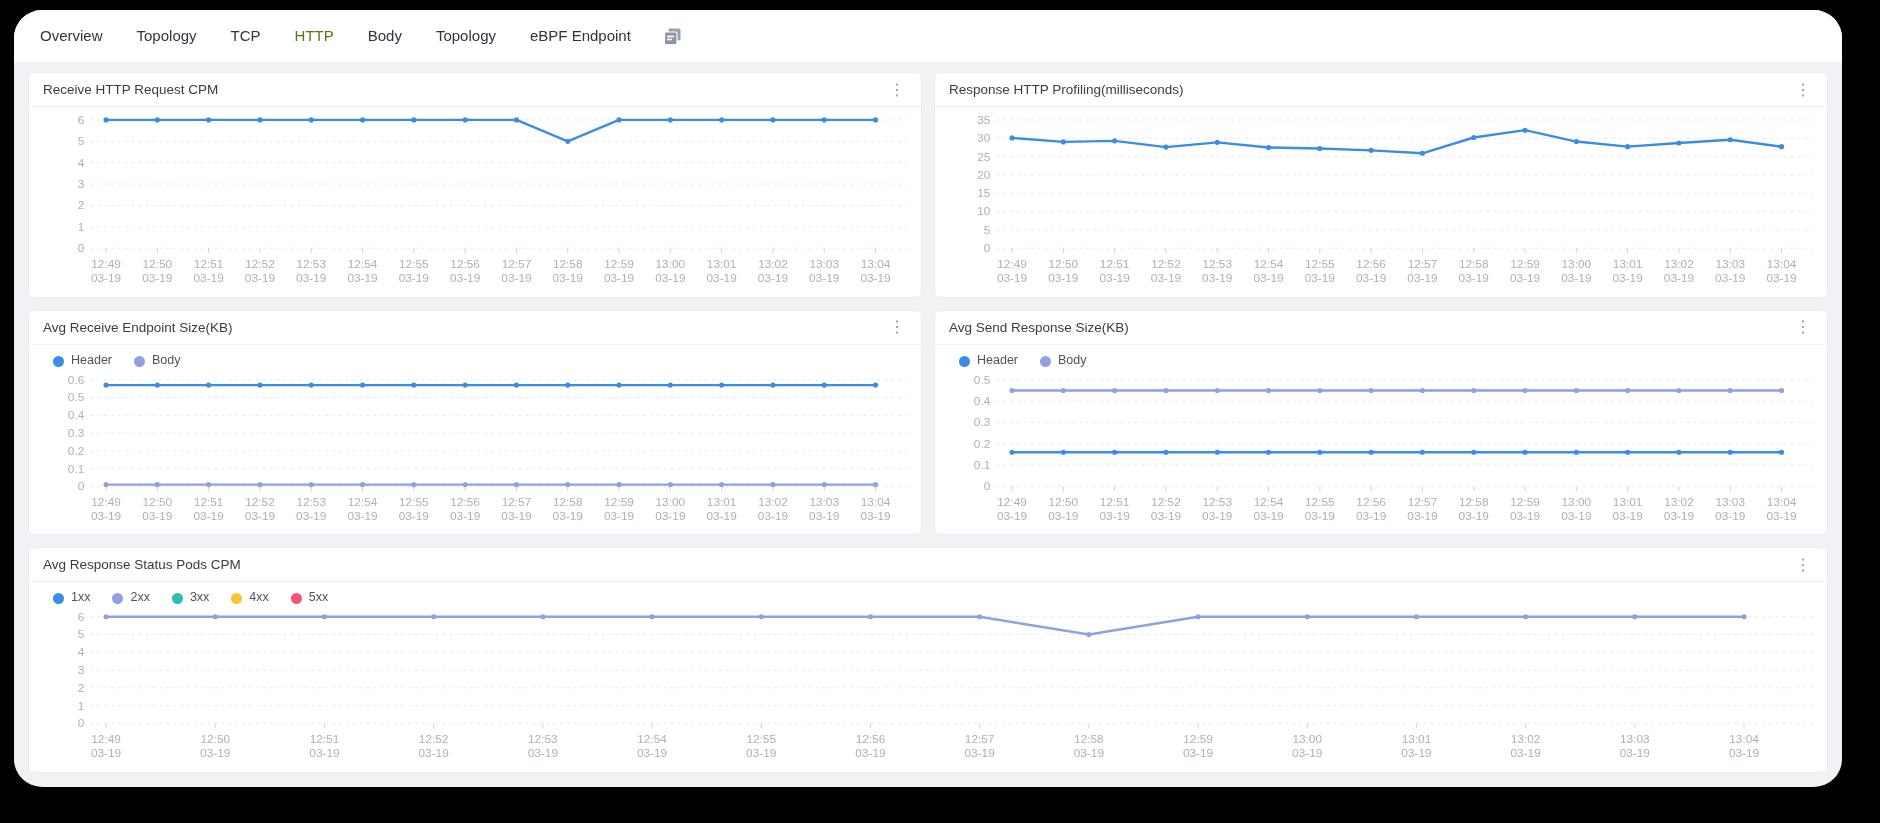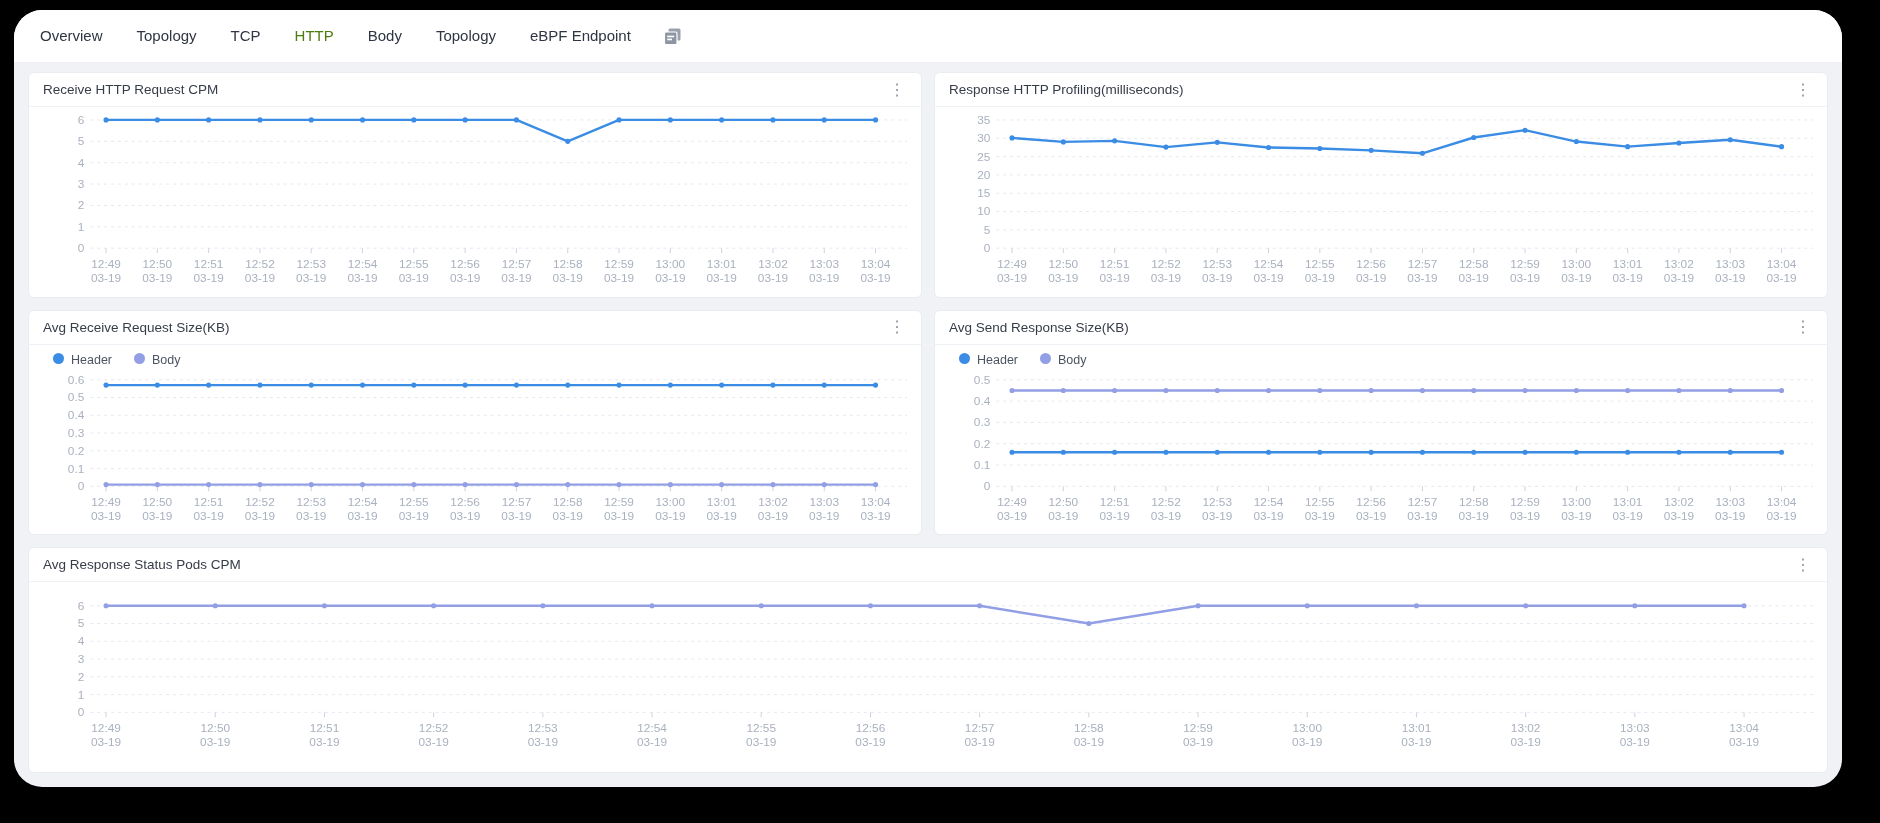--- a/index.html
+++ b/index.html
@@ -15,21 +15,21 @@
   .tab-icon{margin-left:32px;display:inline-flex;cursor:pointer}
   .content{flex:1;display:flex;flex-direction:column;gap:12px;padding:10px 14px 14px;min-height:0}
   .row{display:flex;gap:12px;flex:1 1 0;min-height:0}
   .panel{flex:1 1 0;min-width:0;background:#fff;border:1px solid #e9ecf1;border-radius:6px;
          display:flex;flex-direction:column;overflow:hidden}
   .panel-header{height:34px;flex:0 0 auto;display:flex;align-items:center;justify-content:space-between;
                 padding:0 14px;border-bottom:1px solid #eef1f6}
   .panel-title{font-size:13.5px;color:#363c48;font-weight:400}
   .kebab{border:0;background:none;color:#8d95a1;font-size:16px;line-height:1;cursor:pointer;padding:0 2px}
   .legend{flex:0 0 auto;display:flex;gap:22px;align-items:center;padding:8px 0 0 24px}
-  .legend-item{display:flex;align-items:flex-start;gap:7px;cursor:pointer}
+  .legend-item{display:flex;align-items:flex-end;gap:7px;cursor:pointer}
   .legend-dot{width:11px;height:11px;border-radius:50%;flex:0 0 auto}
   .legend-label{font-size:12.5px;color:#4c5360}
   .chart-body{flex:1 1 auto;min-height:0;padding:2px 6px 4px 6px}
   svg.chart{width:100%;height:100%;display:block}
   .chart text{font-family:"Liberation Sans",sans-serif}
 </style>
 </head>
 <body>
 
 <div class="app">
@@ -231,21 +231,21 @@
               <circle cx="748.0" cy="33.4" r="2.6" fill="#3b8ce4"></circle>
               <circle cx="800.0" cy="30.1" r="2.6" fill="#3b8ce4"></circle>
               <circle cx="852.0" cy="37.1" r="2.6" fill="#3b8ce4"></circle>
             </svg>
           </div>
         </section>
       </div>
       <div class="row">
         <section class="panel">
           <header class="panel-header">
-            <span class="panel-title">Avg Receive Request Size(KB)</span>
+            <span class="panel-title">Avg Receive Endpoint Size(KB)</span>
             <button class="kebab"><span>⋮</span></button>
           </header>
           <div class="legend">
             <span class="legend-item">
               <span class="legend-dot" style="background: rgb(59, 140, 228);"></span>
               <span class="legend-label">Header</span>
             </span>
             <span class="legend-item">
               <span class="legend-dot" style="background: rgb(146, 159, 229);"></span>
               <span class="legend-label">Body</span>
@@ -466,20 +466,42 @@
             </svg>
           </div>
         </section>
       </div>
       <div class="row">
         <section class="panel">
           <header class="panel-header">
             <span class="panel-title">Avg Response Status Pods CPM</span>
             <button class="kebab"><span>⋮</span></button>
           </header>
+          <div class="legend">
+            <span class="legend-item">
+              <span class="legend-dot" style="background: rgb(59, 140, 228);"></span>
+              <span class="legend-label">1xx</span>
+            </span>
+            <span class="legend-item">
+              <span class="legend-dot" style="background: rgb(146, 159, 229);"></span>
+              <span class="legend-label">2xx</span>
+            </span>
+            <span class="legend-item">
+              <span class="legend-dot" style="background: rgb(45, 189, 178);"></span>
+              <span class="legend-label">3xx</span>
+            </span>
+            <span class="legend-item">
+              <span class="legend-dot" style="background: rgb(251, 197, 49);"></span>
+              <span class="legend-label">4xx</span>
+            </span>
+            <span class="legend-item">
+              <span class="legend-dot" style="background: rgb(242, 85, 117);"></span>
+              <span class="legend-label">5xx</span>
+            </span>
+          </div>
           <div class="chart-body">
             <svg class="chart" viewBox="0 0 1810 162">
               <line x1="56" y1="118" x2="1802" y2="118" stroke="#e4e8f0" stroke-width="1" stroke-dasharray="3 4"></line>
               <text x="50" y="122" text-anchor="end" fill="#a9b1bf" font-size="12">0</text>
               <line x1="56" y1="100" x2="1802" y2="100" stroke="#e4e8f0" stroke-width="1" stroke-dasharray="3 4"></line>
               <text x="50" y="104" text-anchor="end" fill="#a9b1bf" font-size="12">1</text>
               <line x1="56" y1="82.00000000000001" x2="1802" y2="82.00000000000001" stroke="#e4e8f0" stroke-width="1" stroke-dasharray="3 4"></line>
               <text x="50" y="86.00000000000001" text-anchor="end" fill="#a9b1bf" font-size="12">2</text>
               <line x1="56" y1="64" x2="1802" y2="64" stroke="#e4e8f0" stroke-width="1" stroke-dasharray="3 4"></line>
               <text x="50" y="68" text-anchor="end" fill="#a9b1bf" font-size="12">3</text>

